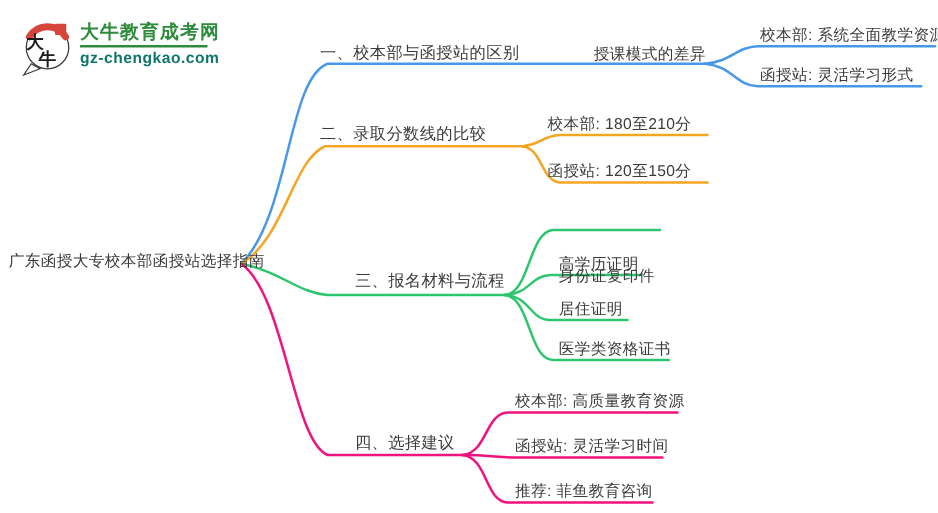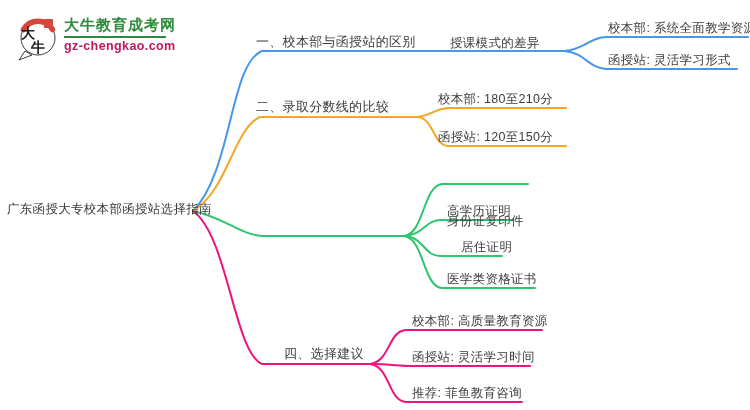--- a/index.html
+++ b/index.html
@@ -16,21 +16,21 @@
   .root-label{font-size:12.5px;color:#383838;}
   .logo{position:absolute;left:17px;top:12px;width:170px;height:50px;}
   .logo-badge{position:absolute;left:0;top:2px;}
   .brand-name{
     position:absolute;left:47px;top:4px;font-size:15px;font-weight:bold;
     color:#2e8b3c;letter-spacing:1px;white-space:nowrap;
   }
   .brand-rule{position:absolute;left:47px;top:24px;width:102px;height:2px;background:#2e8b3c;}
   .brand-domain{
     position:absolute;left:47px;top:27px;font-size:12.5px;font-weight:bold;
-    color:#be185d;letter-spacing:0.4px;white-space:nowrap;
+    color:#0f766e;letter-spacing:0.4px;white-space:nowrap;
   }
 </style>
 </head>
 <body>
 
 <div class="stage">
 
   <svg class="lines" width="750" height="410" viewBox="0 0 750 410">
     <g fill="none" stroke-width="2" stroke-linecap="round" stroke="#4798e8">
       <path d="M193,211 C232,172 230,63 262,51 L564,51"></path>
@@ -67,31 +67,32 @@
       <text x="14" y="38" font-size="14" font-weight="bold" fill="#1c1c1c" font-family="DejaVu Serif, serif">牛</text>
     </svg>
     <div class="brand-name">大牛教育成考网</div>
     <div class="brand-rule"></div>
     <div class="brand-domain">gz-chengkao.com</div>
   </div>
 
   <div class="node root-label" style="left:7px;top:202px;">广东函授大专校本部函授站选择指南</div>
 
   <div class="node branch-label" style="left:256px;top:35px;">一、校本部与函授站的区别</div>
-  <div class="node" style="left:450px;top:36px;">授课模式的差异</div>
+  <div class="node" style="left:475px;top:36px;">授课模式的差异</div>
   <div class="node" style="left:608px;top:21px;">校本部: 系统全面教学资源</div>
   <div class="node" style="left:608px;top:53px;">函授站: 灵活学习形式</div>
 
   <div class="node branch-label" style="left:256px;top:100px;">二、录取分数线的比较</div>
   <div class="node" style="left:438px;top:92px;text-align:center;">校本部: 180至210分</div>
   <div class="node" style="left:438px;top:130px;">函授站: 120至150分</div>
 
+  <div class="node branch-label" style="left:284px;top:218px;">三、报名材料与流程</div>
   <div class="node" style="left:447px;top:168px;margin-top:46px;">身份证复印件</div>
   <div class="node" style="left:447px;top:204px;">高学历证明</div>
-  <div class="node" style="left:461px;top:240px;">居住证明</div>
+  <div class="node" style="left:447px;top:240px;">居住证明</div>
   <div class="node" style="left:447px;top:272px;">医学类资格证书</div>
 
   <div class="node branch-label" style="left:284px;top:347px;">四、选择建议</div>
   <div class="node" style="left:412px;top:314px;text-align:right;">校本部: 高质量教育资源</div>
   <div class="node" style="left:412px;top:350px;">函授站: 灵活学习时间</div>
   <div class="node" style="left:412px;top:386px;">推荐: 菲鱼教育咨询</div>
 
 </div>
 
 </body></html>

